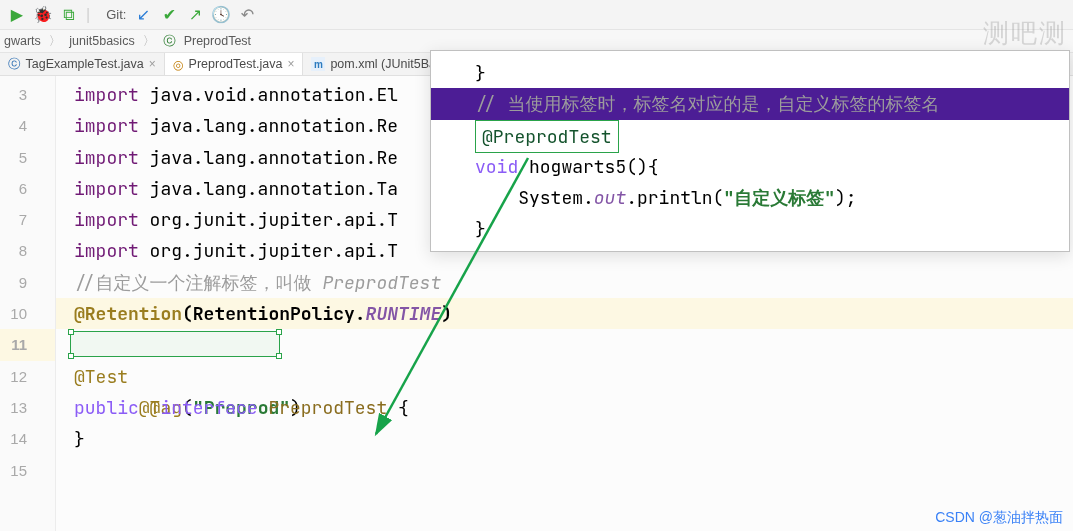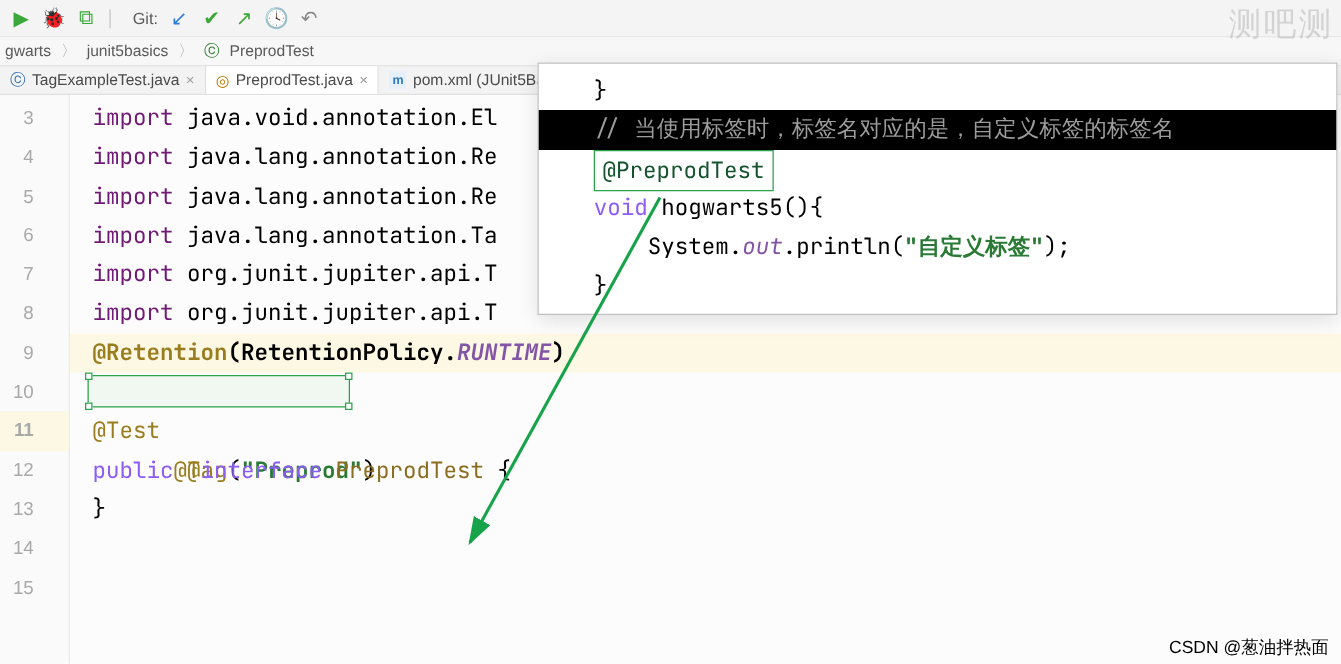--- a/index.html
+++ b/index.html
@@ -115,44 +115,44 @@
     top: 50px; left: 430px;
     width: 640px;
     background: #fff;
     border: 1px solid #c0c0c0;
     box-shadow: 0 4px 16px rgba(0,0,0,0.12);
     font-family: "JetBrains Mono","DejaVu Sans Mono","Consolas",monospace;
     font-size:18px;
     padding: 6px 0 6px 0;
   }
   .pline { height:31.3px; line-height:31.3px; padding-left: 44px; white-space: pre; position: relative; }
-  .pline.comment-line { background:#000000; }
+  .pline.comment-line { background:#4c1d95; }
   .bulb {
     position:absolute; left:10px; top:37px;
     width:20px;height:20px; color:#e5b800; font-size:18px;
   }
   .usage-box {
     display:inline-block;
     border:1px solid #2aa34a;
     padding: 0 6px;
     color:#14532d;
   }
   .out-italic { color:#8355a6; font-style:italic;margin-top:20px; }
 
   svg.arrow { position:absolute; top:0; left:0; pointer-events:none; }
 
   .watermark {
-    position:absolute; top:2px; right:6px;
+    position:absolute; top:16px; right:6px;
     font-size:26px; color:rgba(150,150,150,0.35);
     font-family: "Microsoft YaHei","PingFang SC",sans-serif;
     letter-spacing: 2px;
   }
   .caption {
     position:absolute; bottom:4px; right:10px;
-    font-size:14px; color:#000000;
+    font-size:14px; color:#3b82f6;
     font-family: "Microsoft YaHei","PingFang SC",sans-serif;
   }
 </style>
 </head>
 <body>
 
 <div class="toolbar">
   <span class="tb-icon run-play">▶</span>
   <span class="tb-icon run-bug">🐞</span>
   <span class="tb-icon" style="color:#3aa83a">⧉</span>
@@ -207,20 +207,21 @@
     <div class="gline">14</div>
     <div class="gline">15</div>
   </div>
   <div class="code">
     <div class="cline"><span class="imp">import</span><span> java.void.annotation.El</span></div>
     <div class="cline"><span class="imp">import</span><span> java.lang.annotation.Re</span></div>
     <div class="cline"><span class="imp">import</span><span> java.lang.annotation.Re</span></div>
     <div class="cline"><span class="imp">import</span><span> java.lang.annotation.Ta</span></div>
     <div class="cline"><span class="imp">import</span><span> org.junit.jupiter.api.T</span></div>
     <div class="cline"><span class="imp">import</span><span> org.junit.jupiter.api.T</span></div>
+    <div class="cline"><span class="cmt">//自定义一个注解标签，叫做 </span><span class="cmt italic">PreprodTest</span></div>
     <div class="cline hl"><span class="ann">@Retention</span><span>(RetentionPolicy.</span><span class="italic" style="color:#8355a6">RUNTIME</span><span>)</span></div>
     <div class="cline">
       <span class="sel-box sel1">
         <span class="sel-handle" style="left:-3px;top:-3px"></span>
         <span class="sel-handle" style="right:-3px;top:-3px"></span>
         <span class="sel-handle" style="left:-3px;bottom:-3px"></span>
         <span class="sel-handle" style="right:-3px;bottom:-3px"></span>
       </span>
       <span class="ann">@Tag</span><span>(</span><span class="str">"Preprod"</span><span>)</span>
     </div>

